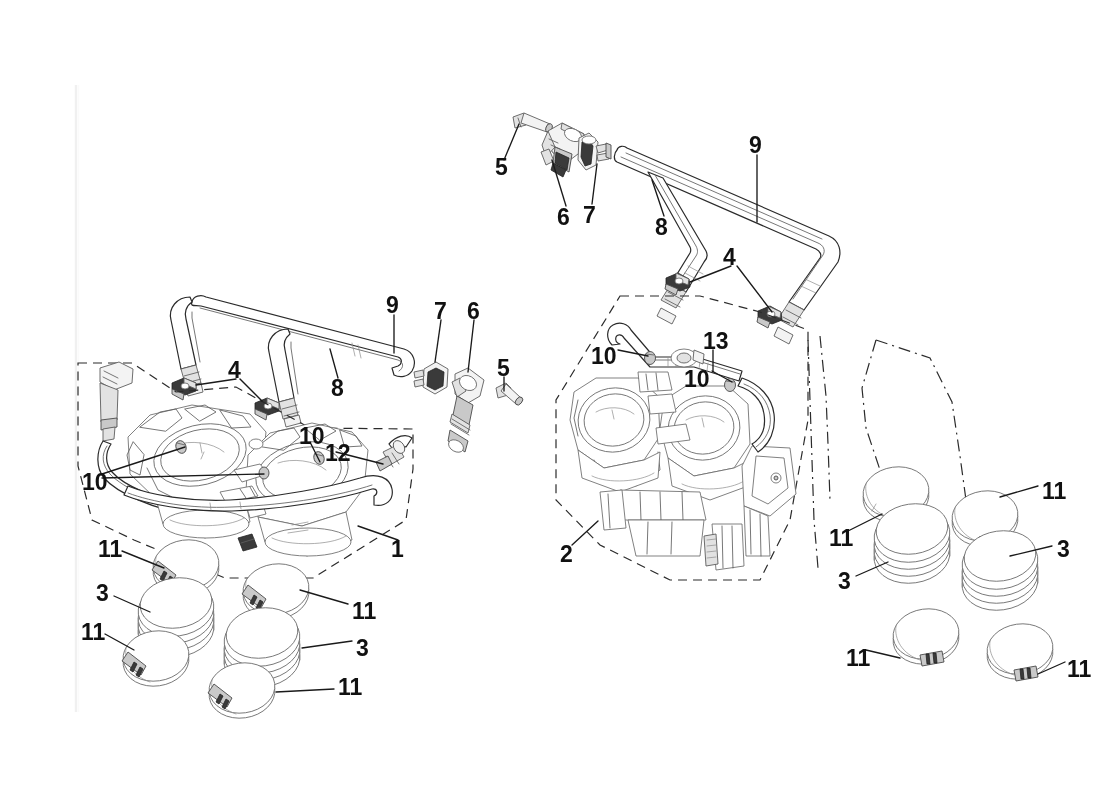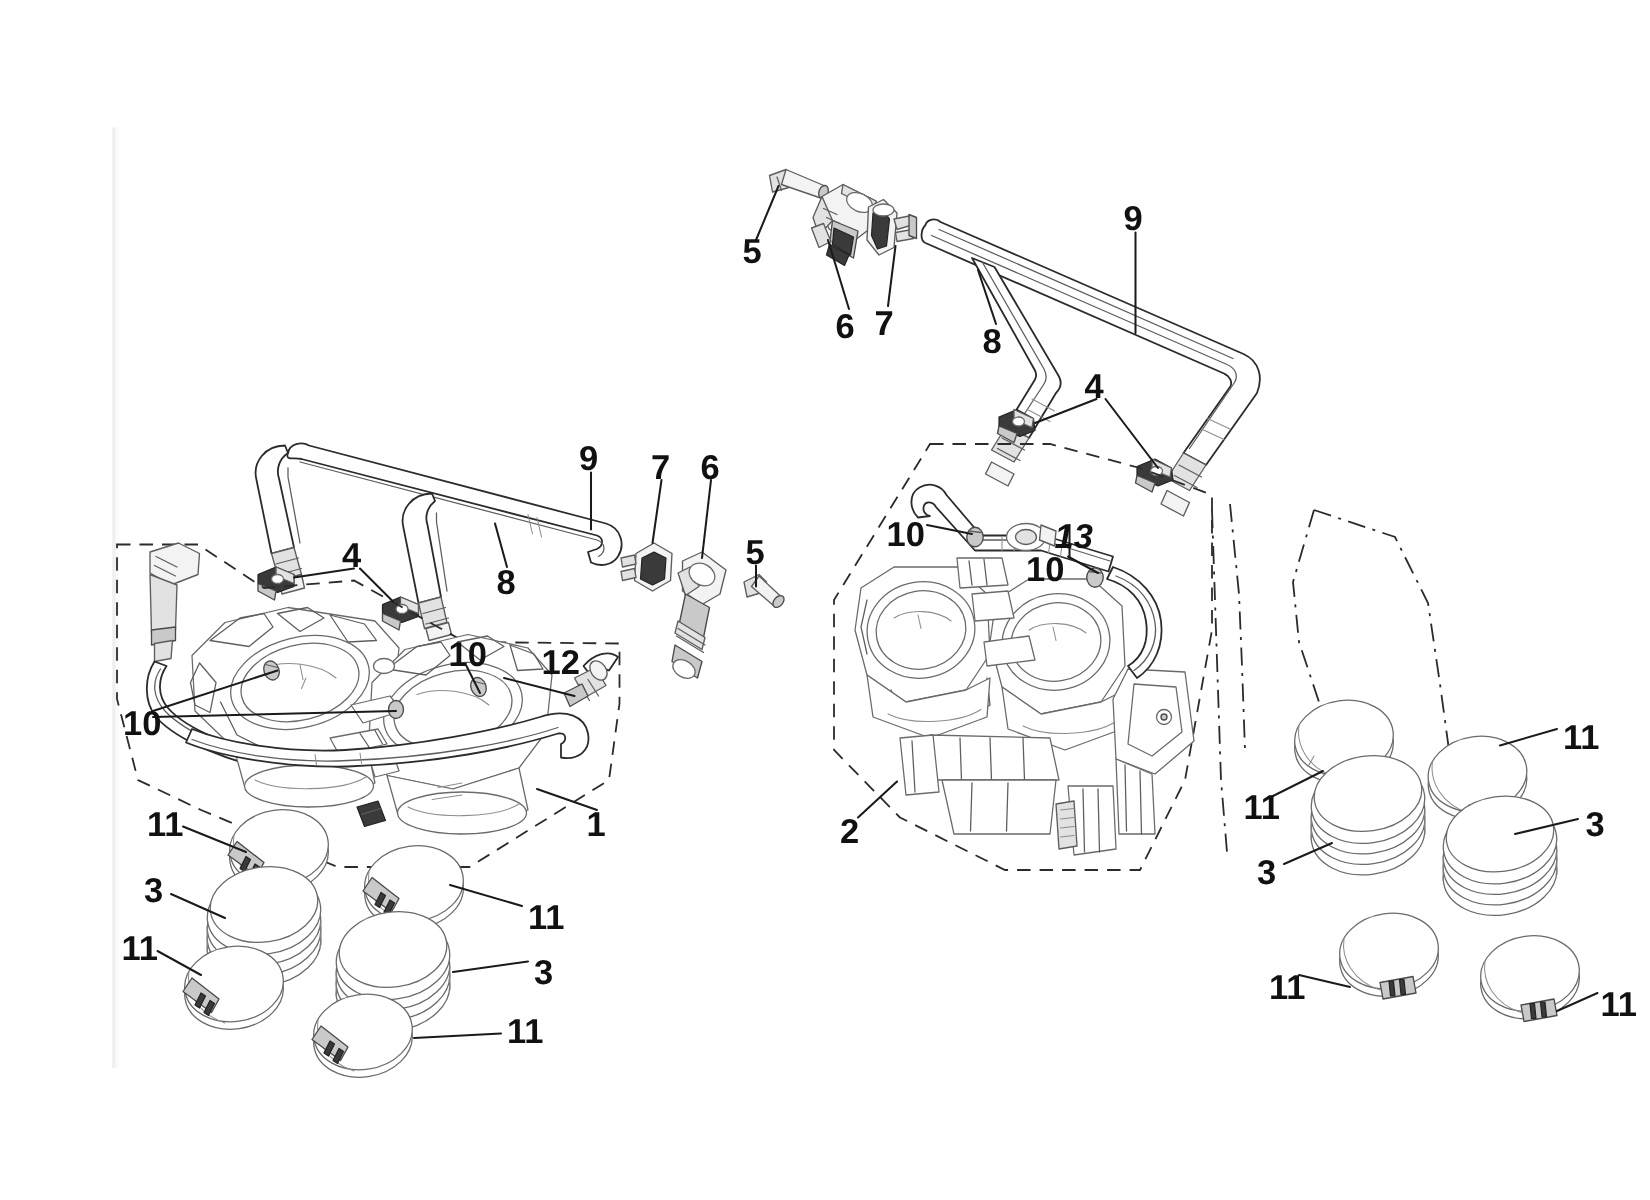--- a/index.html
+++ b/index.html
@@ -553,25 +553,25 @@
 <div class="lbl" style="left:723px;top:246px;">4</div>
 
 <div class="lbl" style="left:386px;top:294px;">9</div>
 <div class="lbl" style="left:434px;top:300px;">7</div>
 <div class="lbl" style="left:467px;top:300px;">6</div>
 <div class="lbl" style="left:497px;top:357px;">5</div>
 <div class="lbl" style="left:228px;top:359px;">4</div>
 <div class="lbl" style="left:331px;top:377px;">8</div>
 
 <div class="lbl" style="left:591px;top:345px;">10</div>
-<div class="lbl" style="left:703px;top:346px;font-style:italic;">13</div>
+<div class="lbl" style="left:703px;top:330px;">13</div>
 <div class="lbl" style="left:684px;top:368px;">10</div>
 
 <div class="lbl" style="left:299px;top:425px;">10</div>
-<div class="lbl" style="left:325px;top:430px;margin-left:36px;">12</div>
+<div class="lbl" style="left:325px;top:442px;">12</div>
 <div class="lbl" style="left:82px;top:471px;">10</div>
 
 <div class="lbl" style="left:1042px;top:480px;">11</div>
 <div class="lbl" style="left:829px;top:527px;">11</div>
 <div class="lbl" style="left:391px;top:538px;">1</div>
 <div class="lbl" style="left:98px;top:538px;">11</div>
 <div class="lbl" style="left:560px;top:543px;">2</div>
 <div class="lbl" style="left:1057px;top:538px;">3</div>
 <div class="lbl" style="left:352px;top:600px;">11</div>
 <div class="lbl" style="left:96px;top:582px;">3</div>

